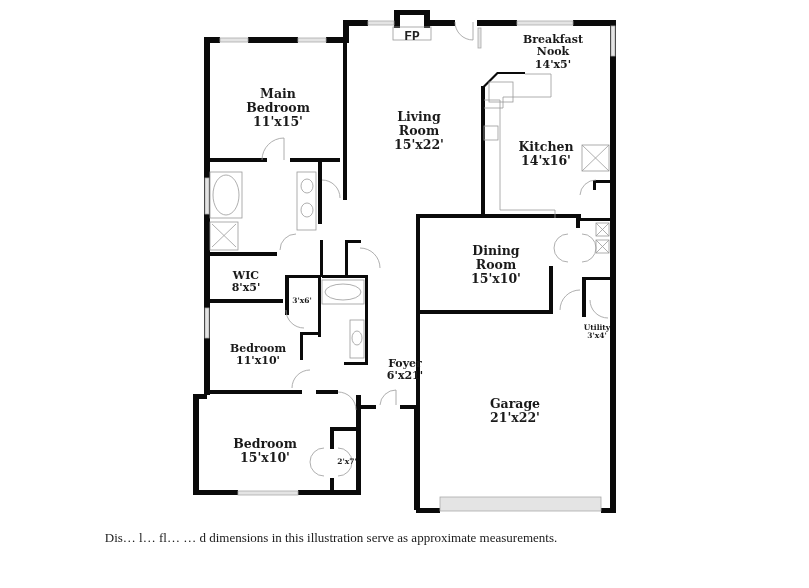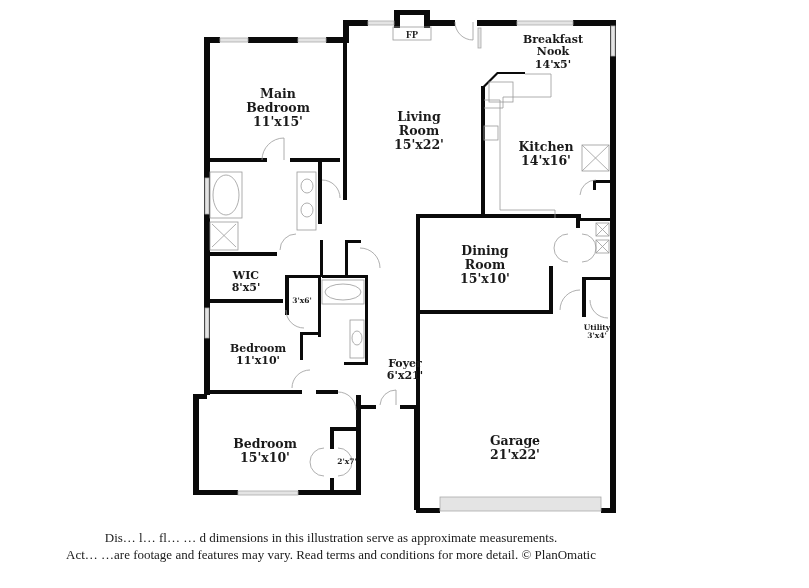--- a/index.html
+++ b/index.html
@@ -4,21 +4,21 @@
 <style>
   html, body { margin:0; padding:0; background:#ffffff; }
   body { width:809px; height:588px; position:relative; overflow:hidden; font-family:"DejaVu Serif", serif; }
   #plan { position:absolute; left:0; top:0; width:809px; height:588px; }
   .lbl { position:absolute; text-align:center; color:#1a1a1a; font-family:"DejaVu Serif", serif; font-weight:bold; line-height:1.12; white-space:nowrap; transform:translateX(-50%); }
   .lbl .name, .lbl .dim { display:block; }
   .big { font-size:12.5px; }
   .med { font-size:11px; }
   .small { font-size:11px; }
   .tiny { font-size:7.5px; }
-  .fp { position:absolute; font-size:10px; font-weight:bold; color:#222; font-family:Liberation Serif, serif; transform:translateX(-50%); }
+  .fp { position:absolute; font-size:13px; font-weight:bold; color:#222; font-family:Liberation Mono, monospace; transform:translateX(-50%); }
   #disclaimer { position:absolute; left:0; top:529px; width:662px; text-align:center; font-family:"Liberation Serif", serif; font-size:13px; color:#1a1a1a; line-height:17px; }
   #disclaimer span { display:block; }
 </style>
 </head>
 <body>
 
 <svg id="plan" viewBox="0 0 809 588" xmlns="http://www.w3.org/2000/svg">
   <g fill="#0a0a0a">
 
     <rect x="204" y="37" width="6" height="358"></rect>
@@ -182,53 +182,52 @@
 
 <div class="lbl small" style="left:246px; top:270px;">
   <span class="name">WIC</span>
   <span class="dim">8'x5'</span>
 </div>
 
 <div class="lbl tiny" style="left:302px; top:297px;">
   <span class="dim">3'x6'</span>
 </div>
 
-<div class="lbl big" style="left:485px; top:244px;">
+<div class="lbl big" style="left:496px; top:244px;">
   <span class="name">Dining</span>
   <span class="name">Room</span>
   <span class="dim">15'x10'</span>
 </div>
 
 <div class="lbl tiny" style="left:597px; top:286px;margin-top:38px;">
   <span class="name">Utility</span>
   <span class="dim">3'x4'</span>
 </div>
 
 <div class="lbl med" style="left:258px; top:343px;">
   <span class="name">Bedroom</span>
   <span class="dim">11'x10'</span>
 </div>
 
 <div class="lbl small" style="left:392px; top:358px;margin-left:13px;">
   <span class="name">Foyer</span>
   <span class="dim">6'x21'</span>
 </div>
 
-<div class="lbl big" style="left:515px; top:397px;margin-top:37px;">
+<div class="lbl big" style="left:515px; top:397px;">
   <span class="name">Garage</span>
   <span class="dim">21'x22'</span>
 </div>
 
 <div class="lbl big" style="left:265px; top:437px;">
   <span class="name">Bedroom</span>
   <span class="dim">15'x10'</span>
 </div>
 
 <div class="lbl tiny" style="left:347px; top:458px;">
   <span class="dim">2'x7'</span>
 </div>
 
 <div class="fp" style="left:412px; top:29px;">FP</div>
 
 <div id="disclaimer">
   <span>Dis… l… fl… … d dimensions in this illustration serve as approximate measurements.</span>
-  <span>Act… …are footage and features may vary. Read terms and conditions for more detail. © PlanOmatic</span>
 </div>
 
 </body></html>

